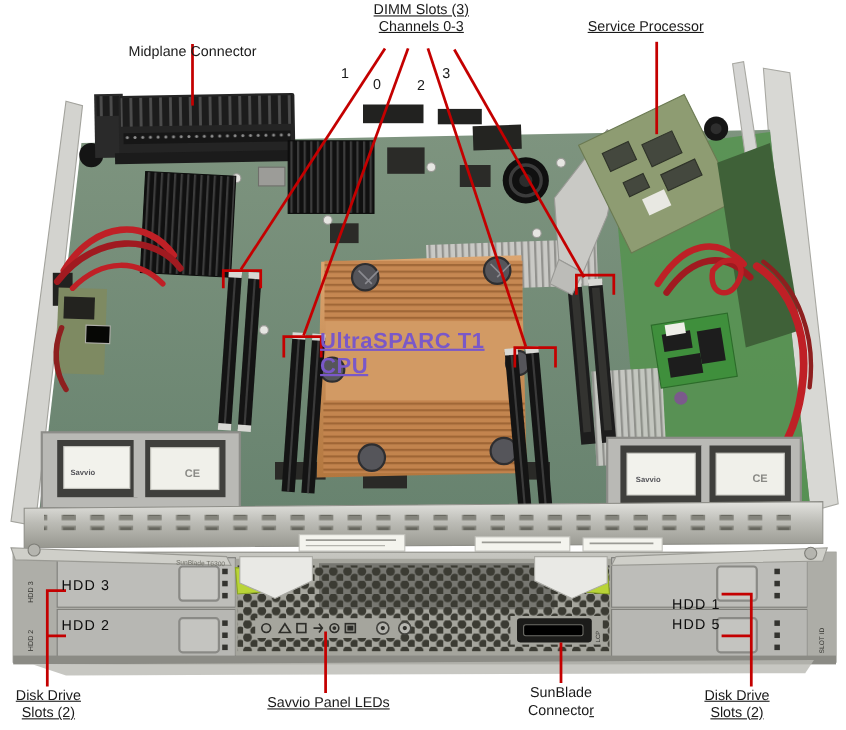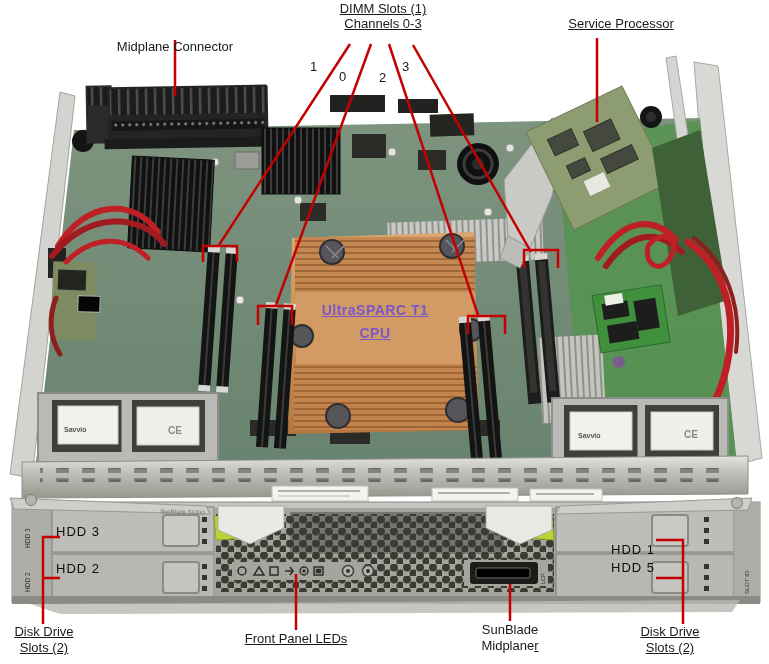--- a/index.html
+++ b/index.html
@@ -1,22 +1,22 @@
 <!DOCTYPE html>
 <html><head>
 <meta charset="utf-8">
 <style>
   html,body{margin:0;padding:0;background:#ffffff;}
   #stage{position:relative;width:769px;height:664px;background:#ffffff;overflow:hidden;
          font-family:"Liberation Sans","DejaVu Sans",sans-serif;color:#1a1a1a;}
   .label{position:absolute;font-size:13px;line-height:15px;text-align:center;color:#1a1a1a;white-space:nowrap;}
   .u{text-decoration:underline;}
   .digit{position:absolute;font-size:13px;color:#1a1a1a;}
-  .cpu-label{position:absolute;left:291px;top:299px;width:168px;text-align:center;
-             font-size:14px;line-height:23px;font-weight:bold;color:#7a58c8;letter-spacing:.5px;}
+  .cpu-label{position:absolute;left:291px;top:299px;width:168px;
+             font-size:20px;line-height:23px;font-weight:bold;color:#7a58c8;letter-spacing:.5px;}
   .hddtag{position:absolute;font-size:13px;letter-spacing:1px;color:#0d0d0d;}
   svg{position:absolute;left:0;top:0;}
 </style>
 </head>
 <body>
 
 <div id="stage">
 
 <svg width="769" height="664" viewBox="0 0 769 664">
   <defs>
@@ -359,25 +359,25 @@
     <path d="M60,537 L43,537 L43,624 M43,578 L60,578"></path>
     <path d="M656,540 L683,540 L683,624 M683,578 L656,578"></path>
     <line x1="296" y1="574" x2="296" y2="630"></line>
     <line x1="510" y1="584" x2="510" y2="621"></line>
   </g>
 </svg>
 
 <div class="label" style="left:104px;top:19px;width:142px;margin-top:20px;">Midplane Connector</div>
 
 <div class="label" style="left:318px;top:1px;width:130px;">
-  <div class="u">DIMM Slots (1)</div>
+  <div class="u">DIMM Slots (3)</div>
   <div class="u">Channels 0-3</div>
 </div>
 
-<div class="label u" style="left:558px;top:16px;width:126px;">Service Processor</div>
+<div class="label u" style="left:524px;top:16px;width:126px;">Service Processor</div>
 
 <span class="digit" style="left:310px;top:59px;">1</span>
 <span class="digit" style="left:339px;top:69px;">0</span>
 <span class="digit" style="left:379px;top:70px;">2</span>
 <span class="digit" style="left:402px;top:59px;">3</span>
 
 <div class="cpu-label">
   <div class="u">UltraSPARC T1</div>
   <div class="u">CPU</div>
 </div>
@@ -385,25 +385,25 @@
 <span class="hddtag" style="left:56px;top:524px;">HDD 3</span>
 <span class="hddtag" style="left:56px;top:561px;">HDD 2</span>
 <span class="hddtag" style="left:611px;top:542px;">HDD 1</span>
 <span class="hddtag" style="left:611px;top:560px;">HDD 5</span>
 
 <div class="label" style="left:4px;top:624px;width:80px;line-height:16px;">
   <div class="u">Disk Drive</div>
   <div class="u">Slots (2)</div>
 </div>
 
-<div class="label u" style="left:243px;top:631px;width:106px;">Front Panel LEDs</div>
+<div class="label u" style="left:243px;top:631px;width:106px;">Savvio Panel LEDs</div>
 
 <div class="label" style="left:466px;top:622px;width:88px;line-height:16px;">
   <div>SunBlade</div>
-  <div><span>Midplane</span><span class="u">r</span></div>
+  <div><span>Connecto</span><span class="u">r</span></div>
 </div>
 
 <div class="label" style="left:630px;top:624px;width:80px;line-height:16px;">
   <div class="u">Disk Drive</div>
   <div class="u">Slots (2)</div>
 </div>
 
 </div>
 
 </body></html>

